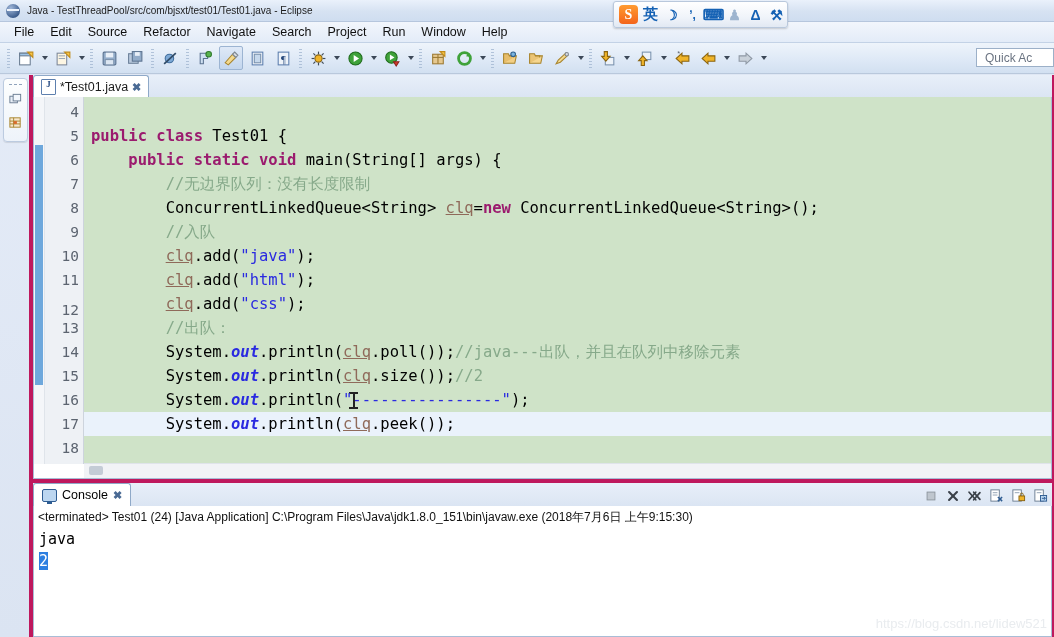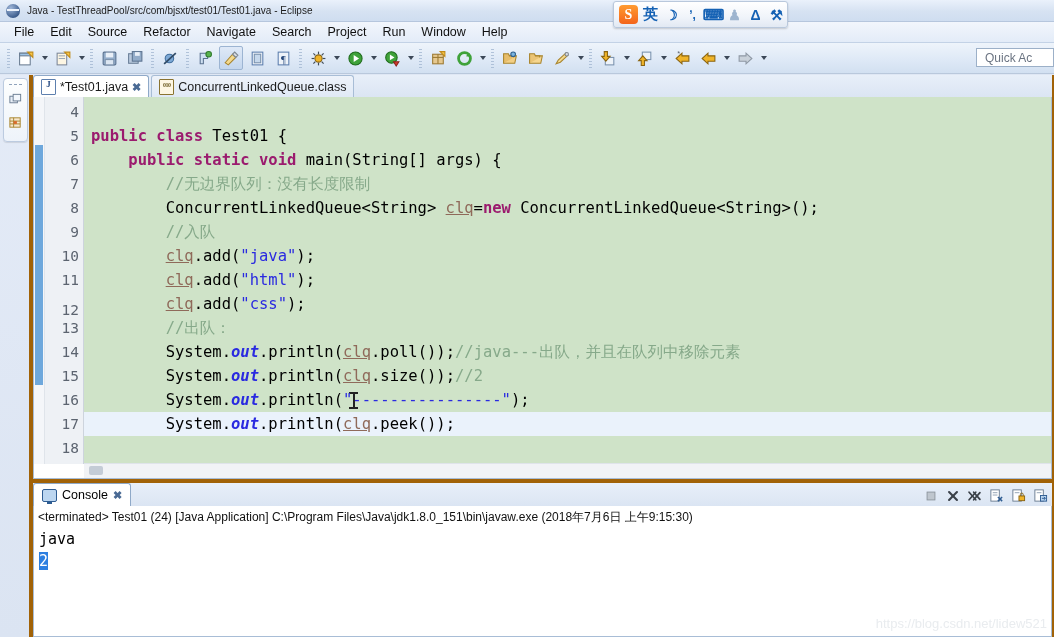--- a/index.html
+++ b/index.html
@@ -99,21 +99,21 @@
     width:78px;height:19px;
     background:#fff;border:1px solid #9cb0c8;
     display:flex;align-items:center;
     padding-left:8px;box-sizing:border-box;
     color:#6b7482;font-size:12px;overflow:hidden;white-space:nowrap;
   }
 
   
   #workbench{
     position:absolute;left:0;top:75px;right:0;bottom:0;
-    background:#a16207;
+    background:#be185d;
   }
   
   #fastview{
     position:absolute;left:0;top:0;width:29px;bottom:0;
     background:linear-gradient(#e4ebf7,#dbe4f2);
   }
   #fastview-box{
     position:absolute;left:3px;top:3px;width:23px;height:62px;
     background:linear-gradient(#fdfefe,#eef3fa);
     border:1px solid #bccbe0;border-radius:4px;
@@ -528,24 +528,20 @@
       </div>
     </div>
   </div>
 
   <div id="editor-area">
     <div id="tabs">
       <div class="tab active">
         <span class="tab-ico"></span>
         <span>*Test01.java</span>
         <span class="tab-close">✖</span>
-      </div>
-      <div class="tab">
-        <span class="tab-ico cls"></span>
-        <span>ConcurrentLinkedQueue.class</span>
       </div>
     </div>
 
     <div id="code-wrap">
       <div id="ruler-left">
         <div class="marker" style="top:48px;height:240px;"></div>
       </div>
       <div id="gutter">
           <div class="ln" style="top: 3px;">4</div>
           <div class="ln" style="top: 27px;">5</div>

